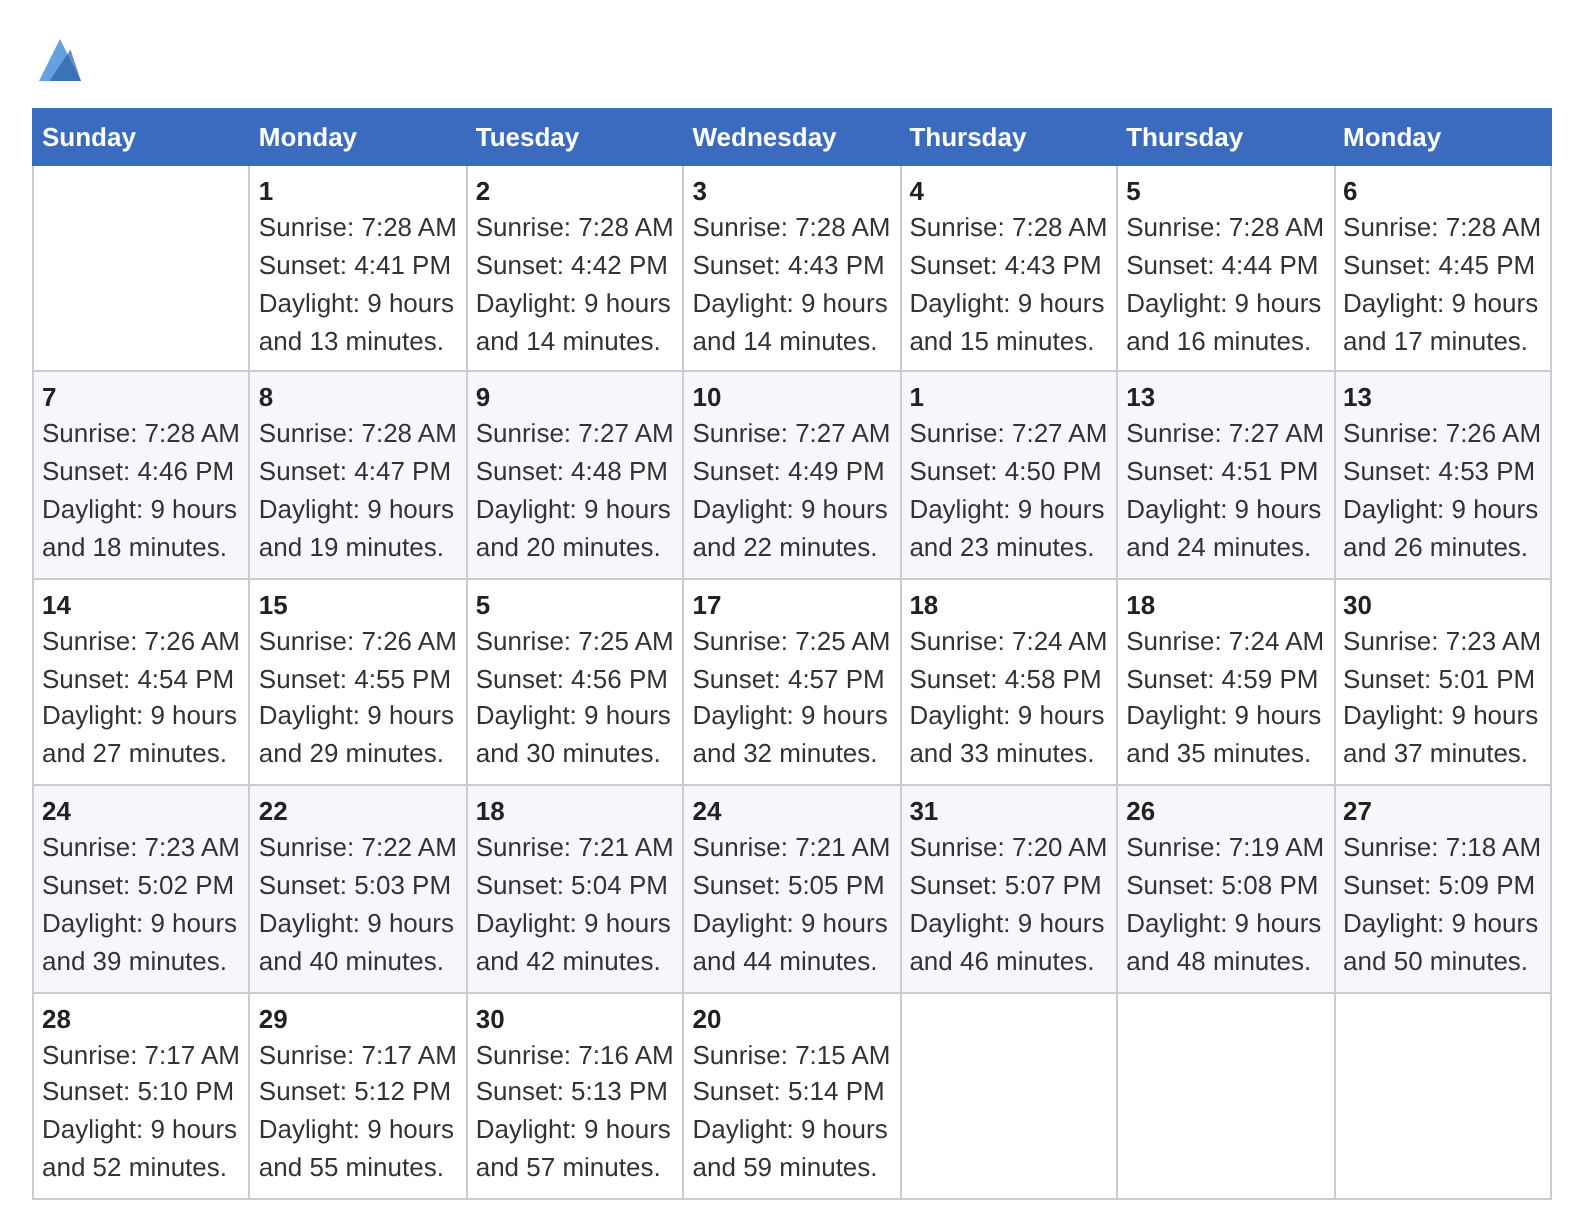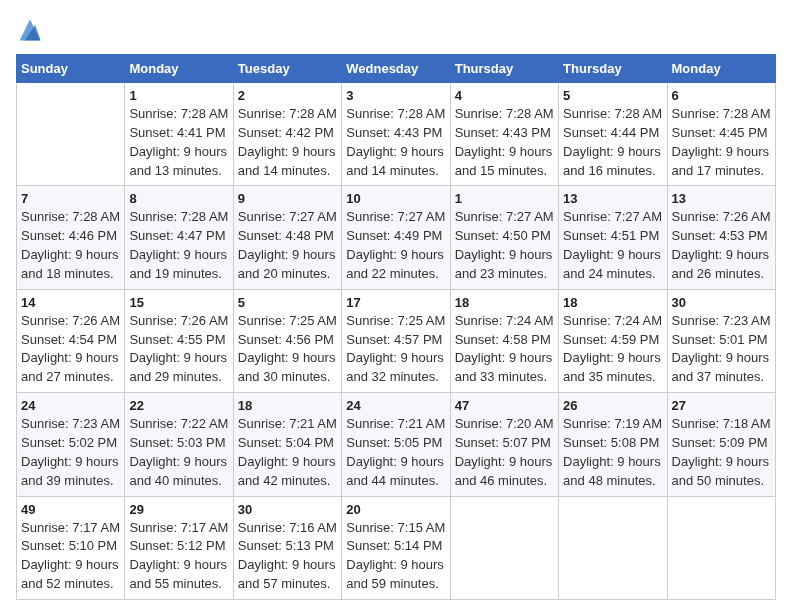--- a/index.html
+++ b/index.html
@@ -221,35 +221,35 @@
         </td>
         <td>
           <span class="day-number">18</span>
           <div class="day-info">Sunrise: 7:21 AM<br>Sunset: 5:04 PM<br>Daylight: 9 hours and 42 minutes.</div>
         </td>
         <td>
           <span class="day-number">24</span>
           <div class="day-info">Sunrise: 7:21 AM<br>Sunset: 5:05 PM<br>Daylight: 9 hours and 44 minutes.</div>
         </td>
         <td>
-          <span class="day-number">47</span>
+          <span class="day-number">31</span>
           <div class="day-info">Sunrise: 7:20 AM<br>Sunset: 5:07 PM<br>Daylight: 9 hours and 46 minutes.</div>
         </td>
         <td>
           <span class="day-number">26</span>
           <div class="day-info">Sunrise: 7:19 AM<br>Sunset: 5:08 PM<br>Daylight: 9 hours and 48 minutes.</div>
         </td>
         <td>
           <span class="day-number">27</span>
           <div class="day-info">Sunrise: 7:18 AM<br>Sunset: 5:09 PM<br>Daylight: 9 hours and 50 minutes.</div>
         </td>
       </tr>
       <tr>
         <td>
-          <span class="day-number">49</span>
+          <span class="day-number">28</span>
           <div class="day-info">Sunrise: 7:17 AM<br>Sunset: 5:10 PM<br>Daylight: 9 hours and 52 minutes.</div>
         </td>
         <td>
           <span class="day-number">29</span>
           <div class="day-info">Sunrise: 7:17 AM<br>Sunset: 5:12 PM<br>Daylight: 9 hours and 55 minutes.</div>
         </td>
         <td>
           <span class="day-number">30</span>
           <div class="day-info">Sunrise: 7:16 AM<br>Sunset: 5:13 PM<br>Daylight: 9 hours and 57 minutes.</div>
         </td>

